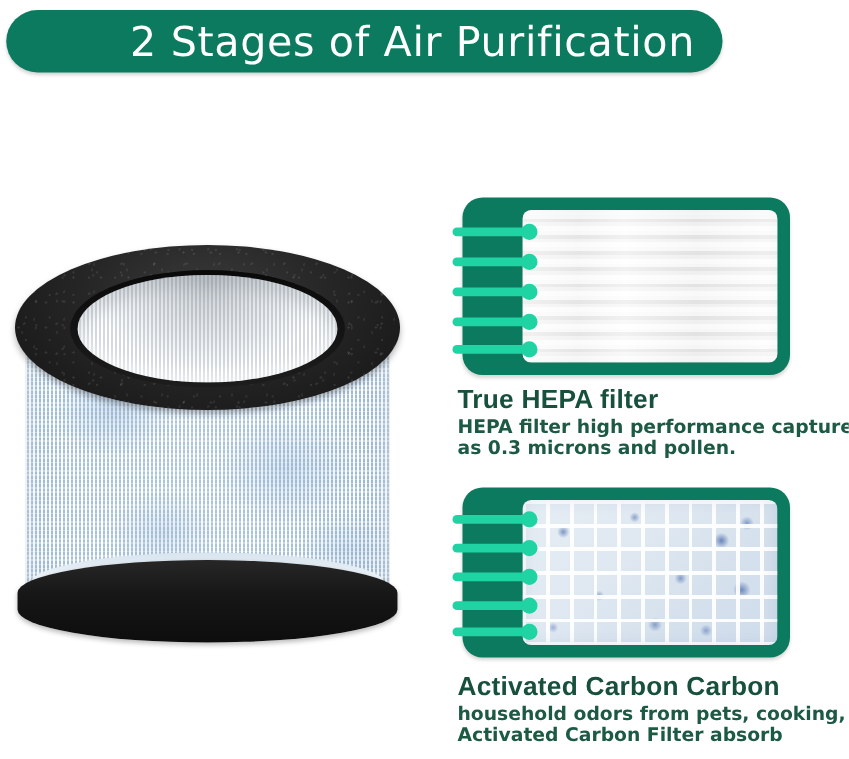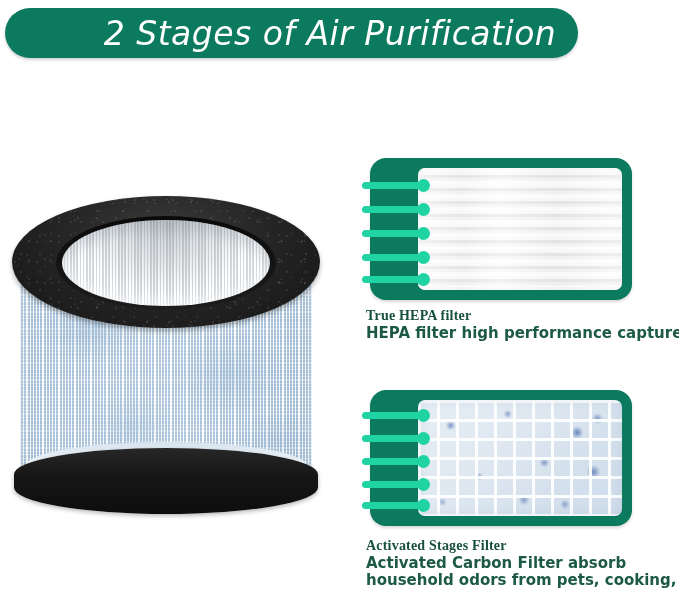--- a/index.html
+++ b/index.html
@@ -10,21 +10,20 @@
     overflow:hidden;
     position:relative;
   }
 
   
   #header-banner{
     position:absolute;left:5px;top:8px;width:573px;height:50px;
     background:#0c7a5e;
     border-radius:25px;
     box-shadow:0 2px 3px rgba(0,0,0,.18);
-    font-style:italic;
   }
   #header-title{
     position:absolute;left:0;top:0;width:650px;height:50px;
     display:flex;align-items:center;justify-content:center;
     color:#ffffff;
     font-family:"DejaVu Sans",sans-serif;
     font-size:33px;
     font-weight:400;
     letter-spacing:.5px;
     white-space:nowrap;
@@ -194,22 +193,22 @@
     width:13px;height:13px;border-radius:50%;
     background:#1fd3a3;
   }
 
   
   .text-block{position:absolute;left:366px;width:300px;}
   #text-hepa{top:308px;}
   #text-carbon{top:538px;}
   .blk-title{
     color:#17503c;
-    font-family:Liberation Serif, serif;
-    font-size:14px;
+    font-family:Liberation Sans, sans-serif;
+    font-size:21px;
     font-weight:bold;
     letter-spacing:.2px;
     line-height:1.12;
     margin:0 0 1px 0;
     white-space:nowrap;
   }
   .blk-body{
     color:#1d5a43;
     font-family:"DejaVu Sans",sans-serif;
     font-size:15px;
@@ -254,20 +253,21 @@
     </div>
   <div class="pin" style="left:-8px;top:118px;width:64px;">
       <span class="dot"></span>
     </div>
 </div>
 
 <div class="text-block" id="text-hepa">
   <p class="blk-title">True HEPA filter</p>
   <p class="blk-body">
     <span>HEPA filter high performance capture</span>
+    <span>as 0.3 microns and pollen.</span>
   </p>
 </div>
 
 <div class="panel" id="panel-carbon">
   <div class="panel-inner tex-carbon"></div>
   <div class="pin" style="left:-8px;top:22px;width:64px;">
       <span class="dot"></span>
     </div>
   <div class="pin" style="left:-8px;top:45px;width:64px;">
       <span class="dot"></span>
@@ -277,18 +277,18 @@
     </div>
   <div class="pin" style="left:-8px;top:91px;width:64px;">
       <span class="dot"></span>
     </div>
   <div class="pin" style="left:-8px;top:112px;width:64px;">
       <span class="dot"></span>
     </div>
 </div>
 
 <div class="text-block" id="text-carbon">
-  <p class="blk-title">Activated Stages Filter</p>
+  <p class="blk-title">Activated Carbon Carbon</p>
   <p class="blk-body">
+    <span>household odors from pets, cooking,</span>
     <span>Activated Carbon Filter absorb</span>
-    <span>household odors from pets, cooking,</span>
   </p>
 </div>
 
 </body></html>

